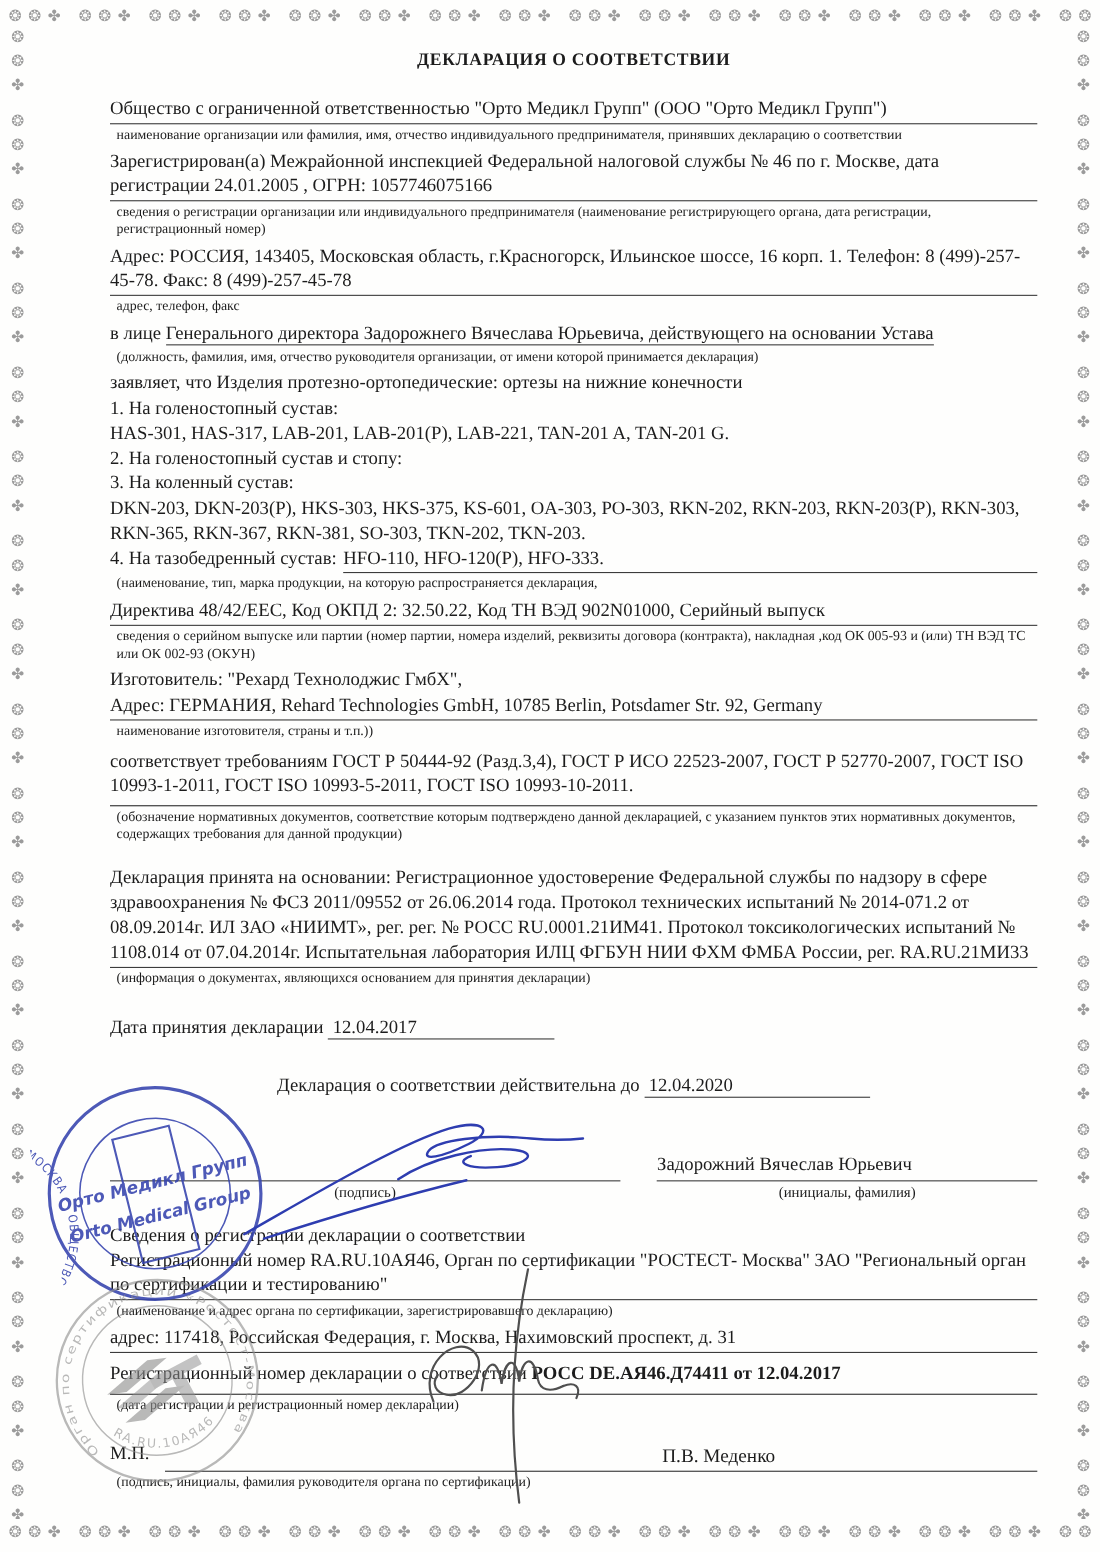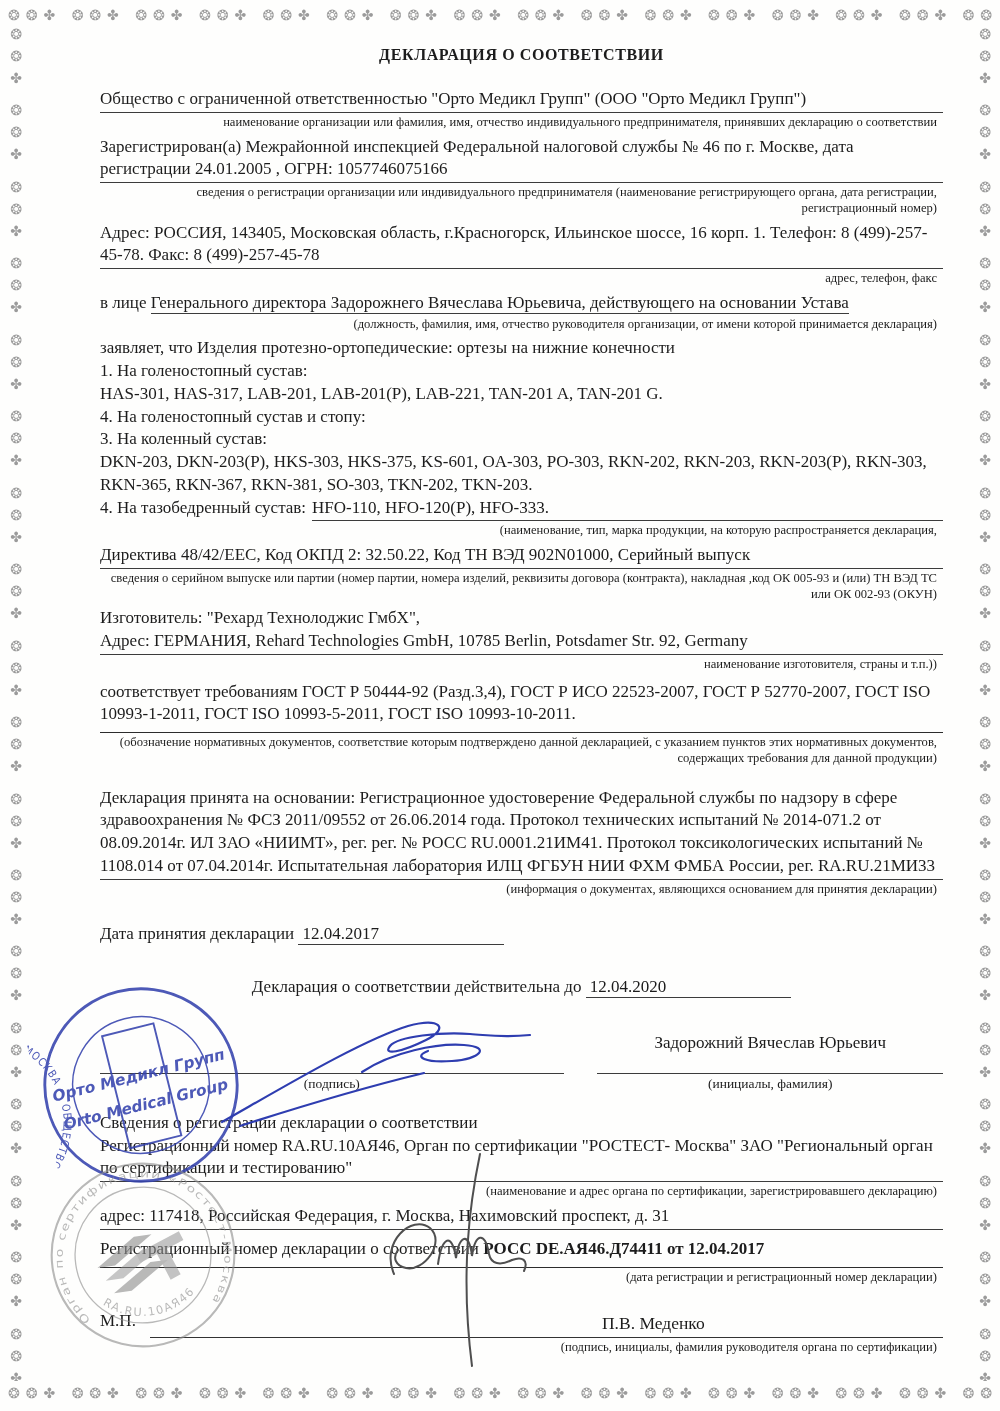--- a/index.html
+++ b/index.html
@@ -42,36 +42,36 @@
     letter-spacing:.6px;
     font-weight:bold;
   }
   p{margin:0;}
   .main{font-size:17px;line-height:1.34;}
   .u{border-bottom:1px solid #3c3c3c;padding-bottom:1px;}
   .u2{border-bottom:1.6px solid #2c2c2c;padding-bottom:6px;}
   .cap{
     font-size:12.6px;
     line-height:1.25;
-    text-align:right;
+    text-align:left;
     margin:2px 6px 5px 6px;
   }
   .flexrow{display:flex;align-items:baseline;}
   .fillu{flex:1;border-bottom:1px solid #3c3c3c;padding-bottom:1px;margin-left:6px;}
   .dateval{border-bottom:1px solid #3c3c3c;padding:0 125px 1px 4px;}
   .mt8{margin-top:8px;} .mt12{margin-top:20px;} .mt20{margin-top:20px;}
   .mt26{margin-top:26px;} .mt30{margin-top:30px;text-align:center;}
   .bold{font-weight:bold;}
 
   
   .sigrow{display:flex;margin-top:30px;align-items:flex-end;}
   .sigcol1{width:55%;}
   .sigcol2{width:41%;margin-left:4%;}
   .sigline{height:44px;border-bottom:1px solid #3c3c3c;}
-  .namecell{text-align:center;font-size:17px;border-bottom:1px solid #3c3c3c;padding-bottom:20px;}
+  .namecell{font-size:17px;border-bottom:1px solid #3c3c3c;padding-bottom:4px;}
   .sigcap{font-size:13.5px;text-align:center;margin-top:2px;}
 
   
   .mprow{display:flex;align-items:flex-start;margin-top:26px;}
   .mplabel{font-size:17px;}
   .mpline{flex:1;margin-left:14px;border-bottom:1.2px solid #333;position:relative;height:26px;}
   .headname{position:absolute;left:57%;bottom:3px;font-size:17.5px;}
 
   .overlay{position:absolute;pointer-events:none;}
 </style>
@@ -97,21 +97,21 @@
     <p class="main u">Адрес: РОССИЯ, 143405, Московская область, г.Красногорск, Ильинское шоссе, 16 корп. 1. Телефон: 8 (499)-257-45-78. Факс: 8 (499)-257-45-78</p>
     <p class="cap">адрес, телефон, факс</p>
 
     <p class="main"><span>в лице</span> <span class="u">Генерального директора Задорожнего Вячеслава Юрьевича, действующего на основании Устава</span></p>
     <p class="cap">(должность, фамилия, имя, отчество руководителя организации, от имени которой принимается декларация)</p>
 
     <p class="main">заявляет, что Изделия протезно-ортопедические: ортезы на нижние конечности</p>
 
     <p class="main">1. На голеностопный сустав:</p>
     <p class="main">HAS-301, HAS-317, LAB-201, LAB-201(P), LAB-221, TAN-201 A, TAN-201 G.</p>
-    <p class="main">4. На голеностопный сустав и стопу:</p>
+    <p class="main">2. На голеностопный сустав и стопу:</p>
     <p class="main">3. На коленный сустав:</p>
     <p class="main">DKN-203, DKN-203(P), HKS-303, HKS-375, KS-601, OA-303, PO-303, RKN-202, RKN-203, RKN-203(P), RKN-303, RKN-365, RKN-367, RKN-381, SO-303, TKN-202, TKN-203.</p>
     <p class="main flexrow">
         <span>4. На тазобедренный сустав:</span>
         <span class="fillu">HFO-110, HFO-120(P), HFO-333.</span>
       </p>
 
     <p class="cap">(наименование, тип, марка продукции, на которую распространяется декларация,</p>
 
     <p class="main u">Директива 48/42/ЕЕС, Код ОКПД 2:  32.50.22, Код ТН ВЭД 902N01000, Серийный выпуск</p>

